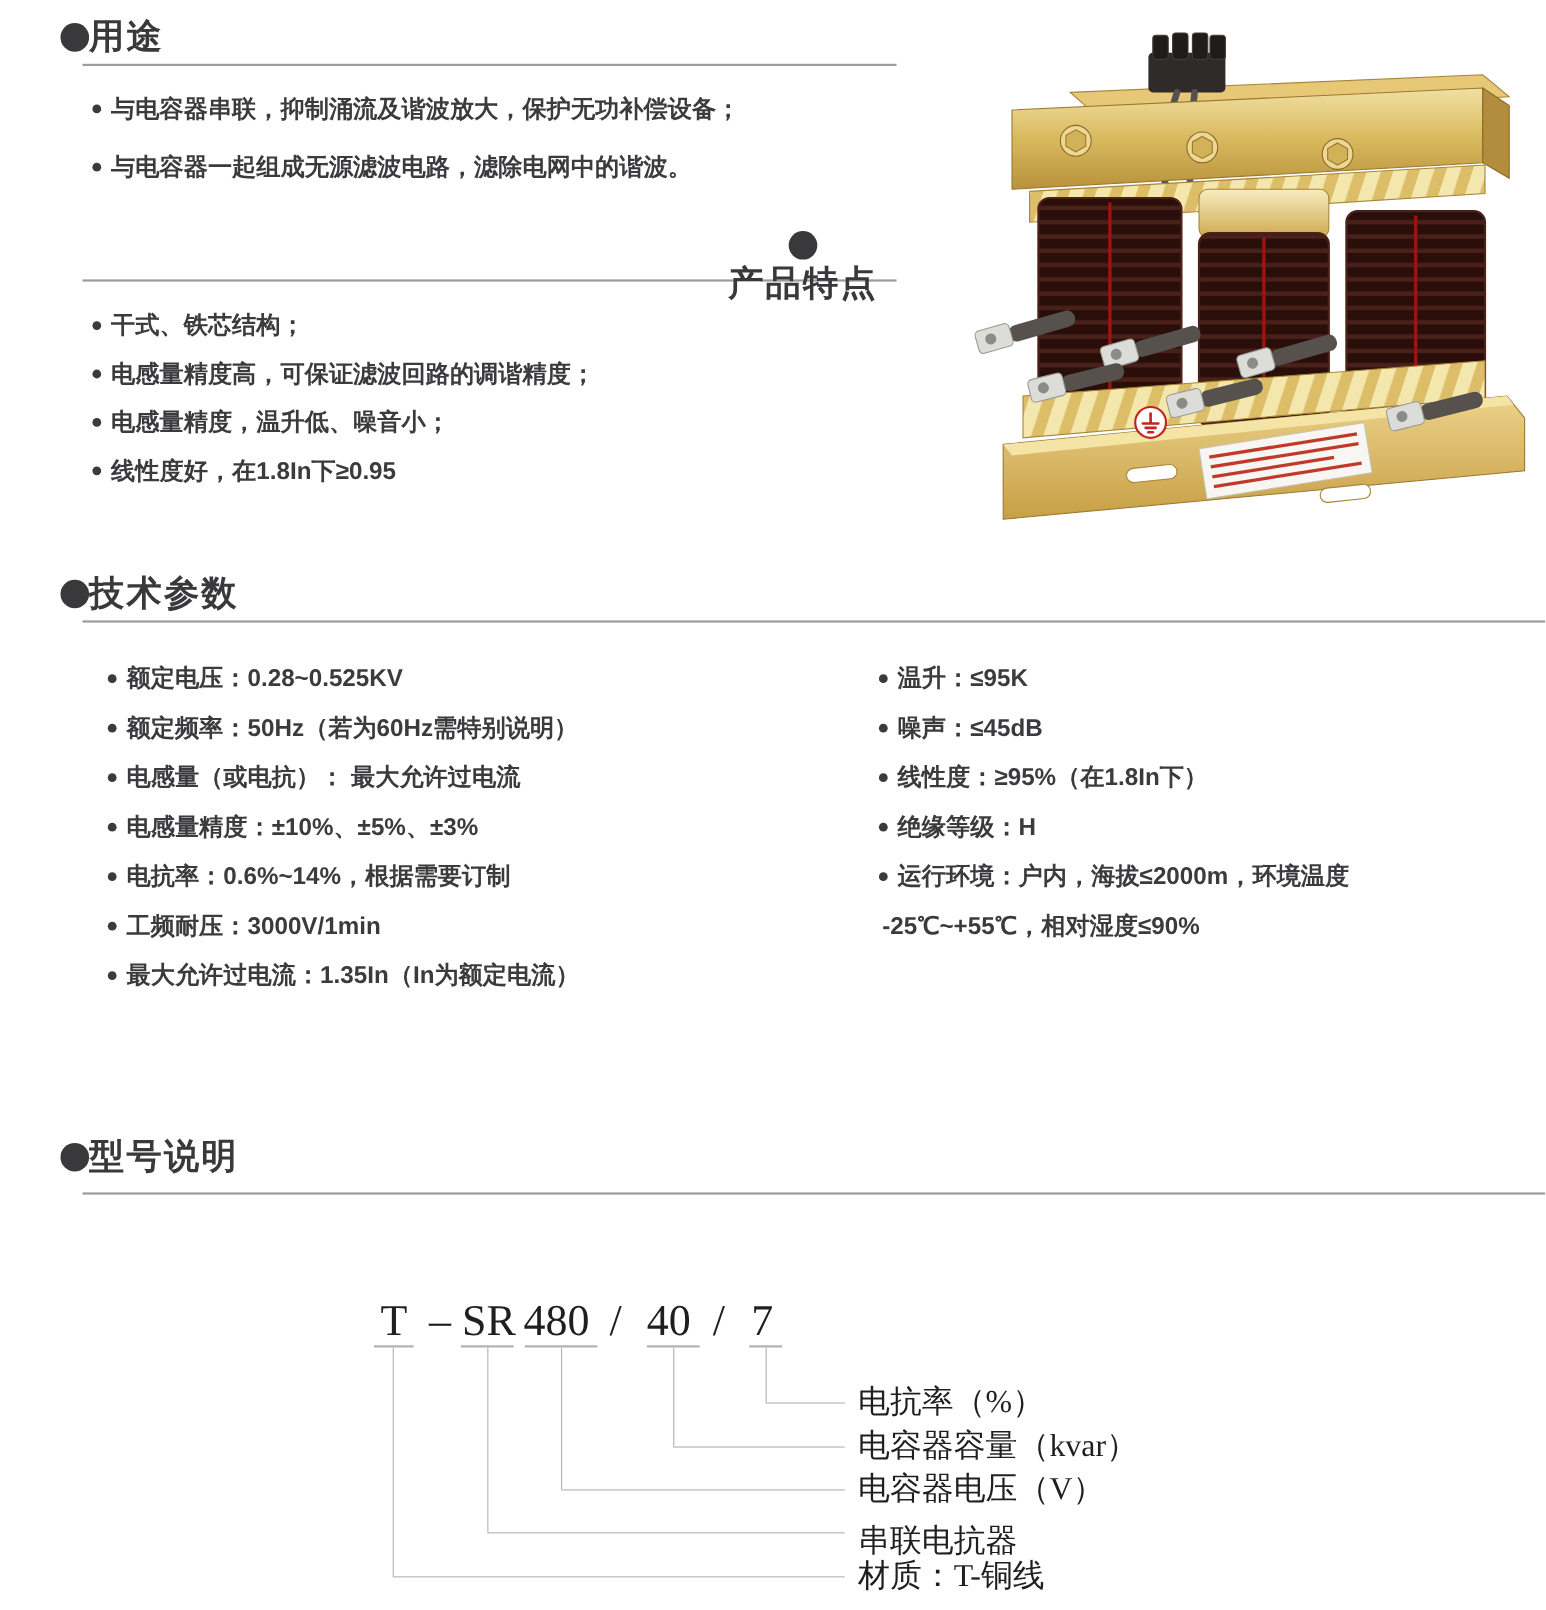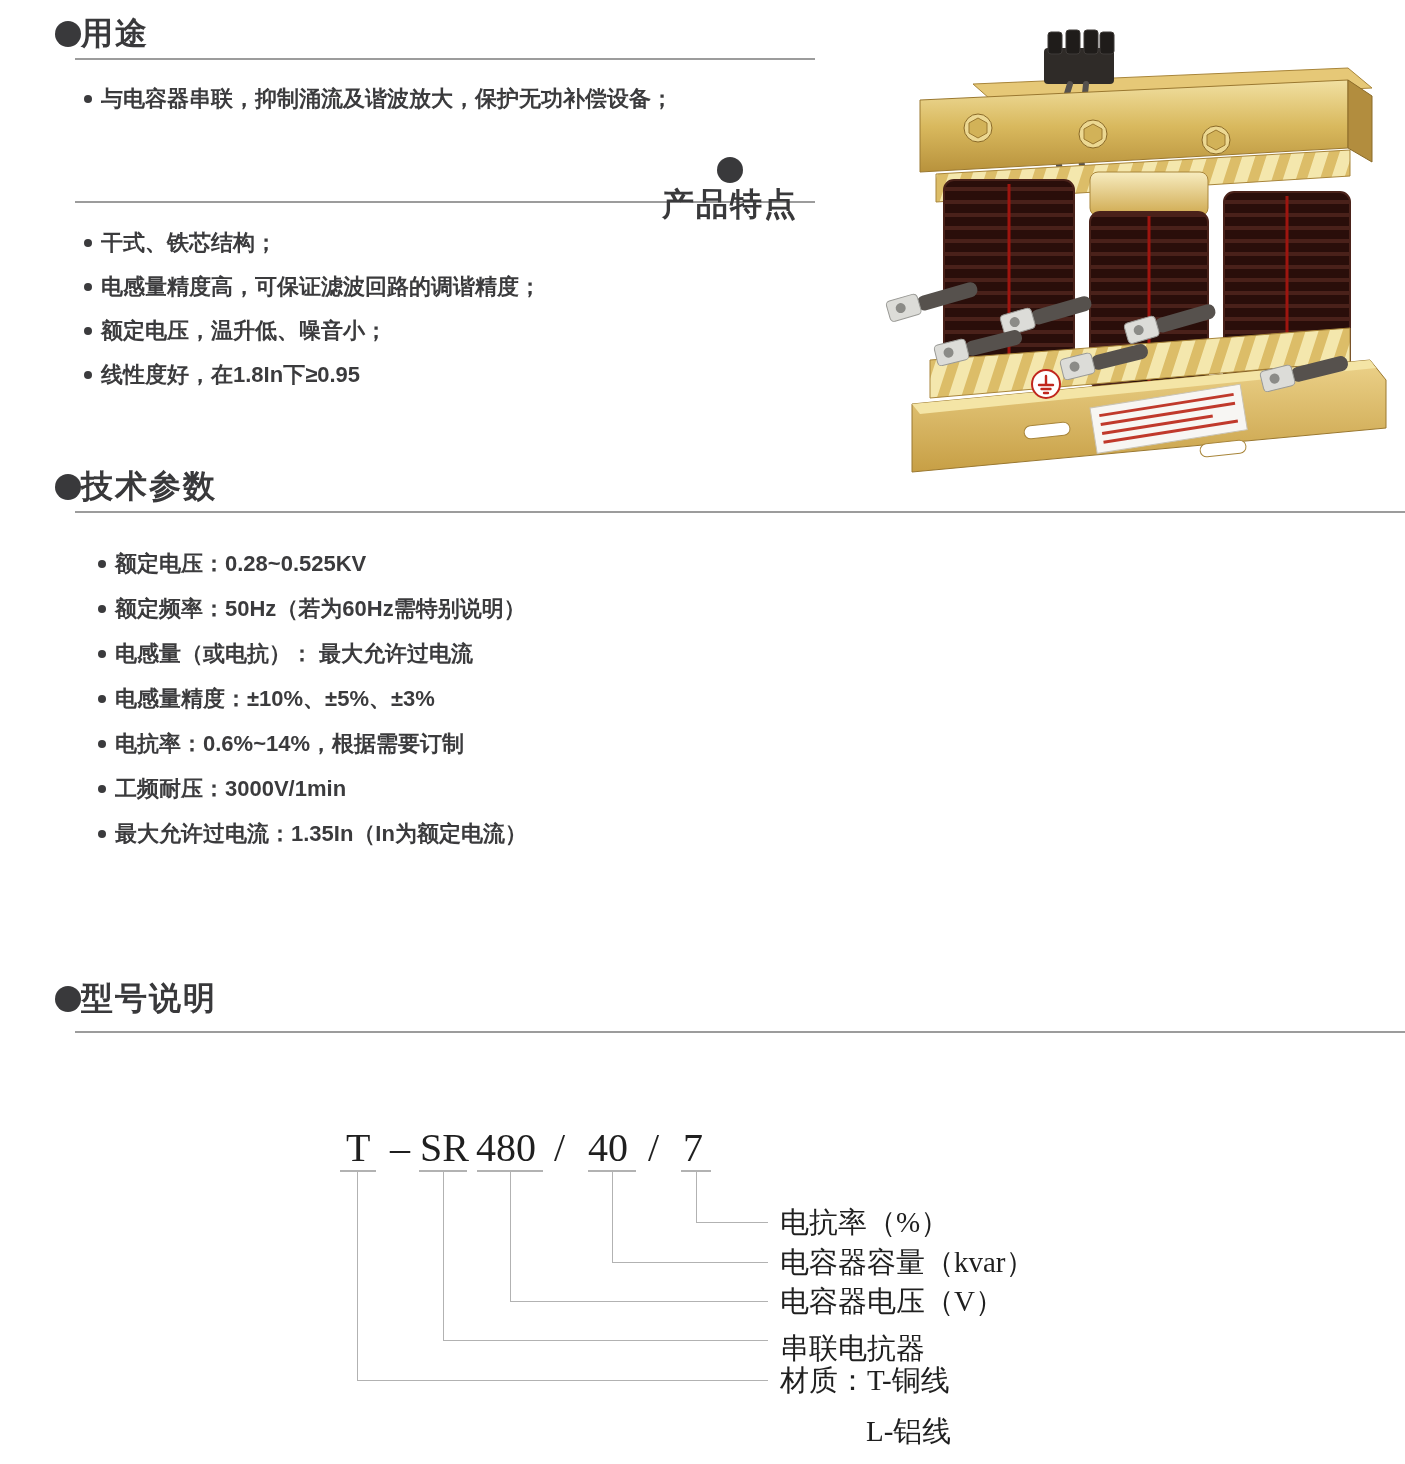--- a/index.html
+++ b/index.html
@@ -51,53 +51,64 @@
 <div id="page">
 
   <div style="margin-top:14px;">
     <div class="sec-head">
       <span class="sec-dot"></span>
       <span class="sec-title">用途</span>
     </div>
     <div class="rule short" style="margin-top:4px;"></div>
     <ul class="blist usage" style="margin:24px 0 0 84px;">
         <li>与电容器串联，抑制涌流及谐波放大，保护无功补偿设备；</li>
+        <li>与电容器一起组成无源滤波电路，滤除电网中的谐波。</li>
       </ul>
   </div>
 
   <div>
     <div class="sec-head" style="margin-top:43px;flex-direction:column;">
       <span class="sec-dot"></span>
       <span class="sec-title">产品特点</span>
     </div>
     <div class="rule short" style="margin-top:4px;"></div>
     <ul class="blist feat" style="margin:25px 0 0 84px;">
         <li>干式、铁芯结构；</li>
         <li>电感量精度高，可保证滤波回路的调谐精度；</li>
-        <li>额定电压，温升低、噪音小；</li>
+        <li>电感量精度，温升低、噪音小；</li>
         <li>线性度好，在1.8In下≥0.95</li>
       </ul>
   </div>
 
   <div>
     <div class="sec-head" style="margin-top:77px;">
       <span class="sec-dot"></span>
       <span class="sec-title">技术参数</span>
     </div>
     <div class="rule long" style="margin-top:4px;"></div>
     <div class="spec-row" style="margin-top:22px;">
       <ul class="blist spec spec-left">
           <li>额定电压：0.28~0.525KV</li>
           <li>额定频率：50Hz（若为60Hz需特别说明）</li>
           <li>电感量（或电抗）： 最大允许过电流</li>
           <li>电感量精度：±10%、±5%、±3%</li>
           <li>电抗率：0.6%~14%，根据需要订制</li>
           <li>工频耐压：3000V/1min</li>
           <li>最大允许过电流：1.35In（In为额定电流）</li>
         </ul>
+      <div>
+        <ul class="blist spec">
+            <li>温升：≤95K</li>
+            <li>噪声：≤45dB</li>
+            <li>线性度：≥95%（在1.8In下）</li>
+            <li>绝缘等级：H</li>
+            <li>运行环境：户内，海拔≤2000m，环境温度</li>
+          </ul>
+        <div class="spec-note">-25℃~+55℃，相对湿度≤90%</div>
+      </div>
     </div>
   </div>
 
   <div>
     <div class="sec-head" style="margin-top:101px;">
       <span class="sec-dot"></span>
       <span class="sec-title">型号说明</span>
     </div>
     <div class="rule long" style="margin-top:12px;"></div>
 

